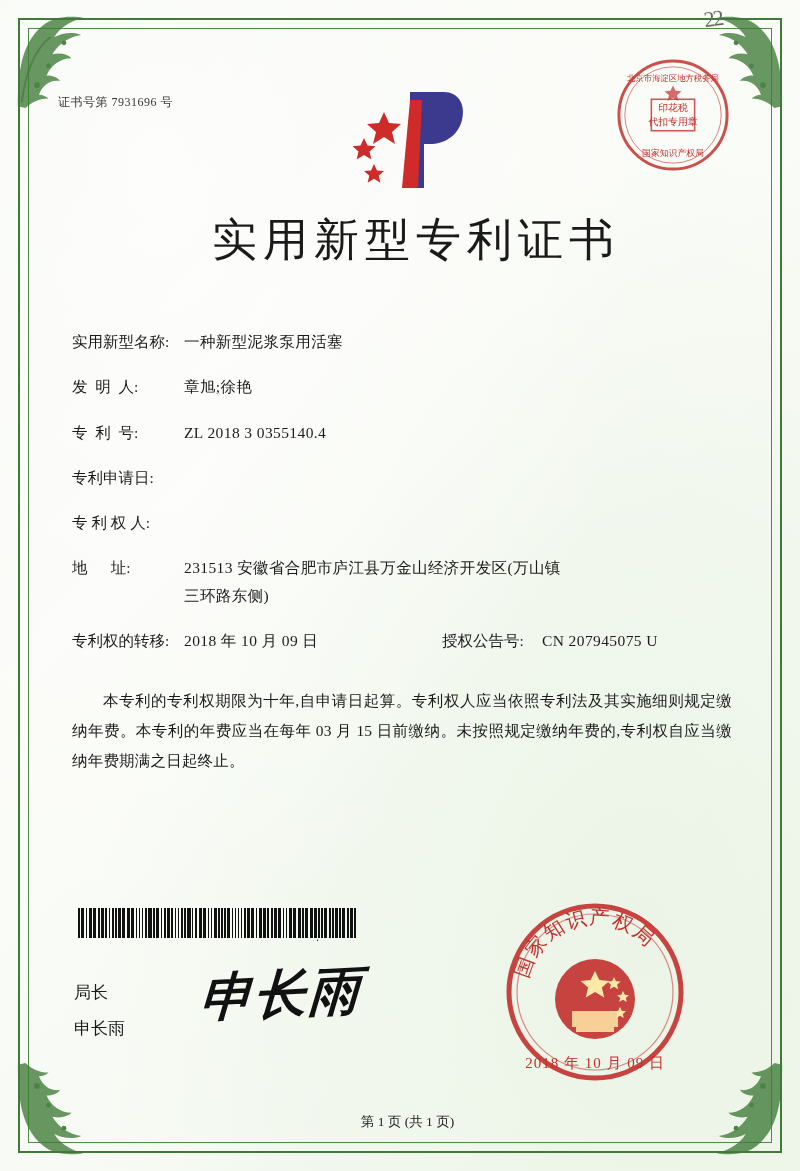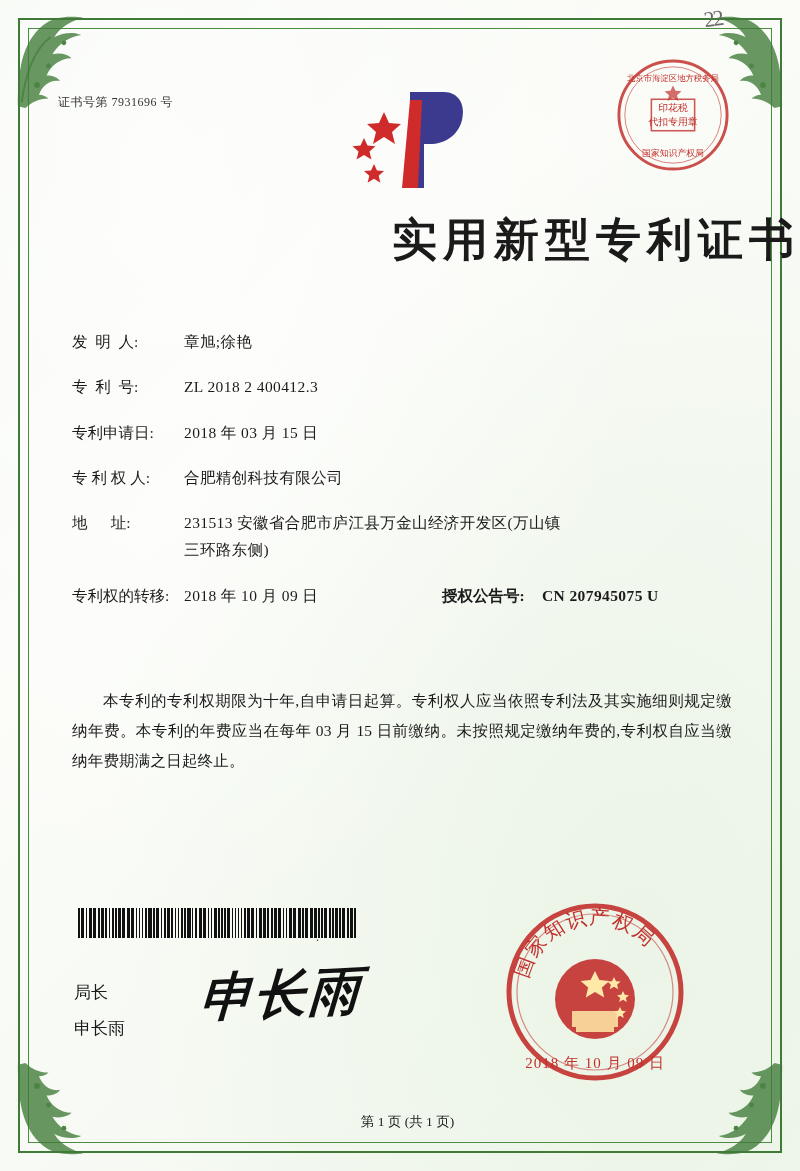--- a/index.html
+++ b/index.html
@@ -91,23 +91,23 @@
   .red-stamp-top {
     position: absolute;
     right: 68px; top: 56px;
     width: 118px; height: 118px;
   }
   .red-stamp-top svg { width: 100%; height: 100%; display: block; }
 
   .main-title {
     position: absolute;
     left: 0; right: 0; top: 210px;
-    text-align: right;
+    text-align: center;
     font-size: 45px;
-    font-weight: bold;
+    font-weight: normal;
     letter-spacing: 6px;
     color: #1a1a1a;
     font-family: "DejaVu Serif", "Liberation Serif", serif;
     padding-left: 32px;
   }
 
   
   .fields {
     position: absolute;
     left: 72px; top: 330px;
@@ -139,21 +139,20 @@
 
   
   .field-row.two-col { margin-bottom: 14px; }
   .pub-left {
     display: flex;
     flex: 0 0 370px;
   }
   .pub-right {
     display: flex;
     flex: 1;
-    font-weight: bold;
   }
   .pub-right .field-label {
     width: 100px;
     flex: 0 0 100px;
   }
 
   
   .body-text {
     position: absolute;
     left: 72px; top: 686px;
@@ -305,39 +304,41 @@
       <text x="60" y="25" font-size="8.5" fill="#c2302c" text-anchor="middle" font-family="DejaVu Sans, sans-serif">北京市海淀区地方税务局</text>
       <text x="60" y="102" font-size="9" fill="#c2302c" text-anchor="middle" font-family="DejaVu Sans, sans-serif">国家知识产权局</text>
       <path d="M60 30 l2.6 5.4 6 .5 -4.5 4 1.4 5.8 -5.5 -3.3 -5.5 3.3 1.4 -5.8 -4.5 -4 6 -.5 z" fill="#c2302c" opacity="0.7"></path>
     </svg>
   </div>
 
   <div class="main-title">实用新型专利证书</div>
 
   <div class="fields">
 
+    <div class="field-row">
+      <div class="field-label">实用新型名称:</div>
+      <div class="field-value">一种新型泥浆泵用活塞</div>
+    </div>
 
     <div class="field-row">
       <div class="field-label">发  明  人:</div>
       <div class="field-value">章旭;徐艳</div>
     </div>
 
     <div class="field-row">
       <div class="field-label">专  利  号:</div>
-      <div class="field-value">ZL 2018 2 400412.3</div>
+      <div class="field-value">ZL 2018 3 0355140.4</div>
     </div>
 
     <div class="field-row">
       <div class="field-label">专利申请日:</div>
-      <div class="field-value">2018 年 03 月 15 日</div>
     </div>
 
     <div class="field-row">
       <div class="field-label">专 利 权 人:</div>
-      <div class="field-value">合肥精创科技有限公司</div>
     </div>
 
     <div class="field-row">
       <div class="field-label">地      址:</div>
       <div class="field-value">
         <span>231513  安徽省合肥市庐江县万金山经济开发区(万山镇</span>
         <span class="cont">三环路东侧)</span>
       </div>
     </div>
 

